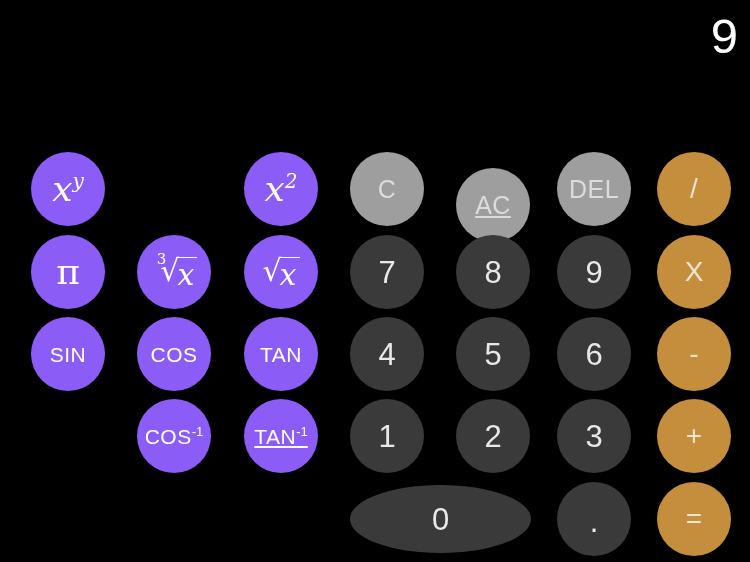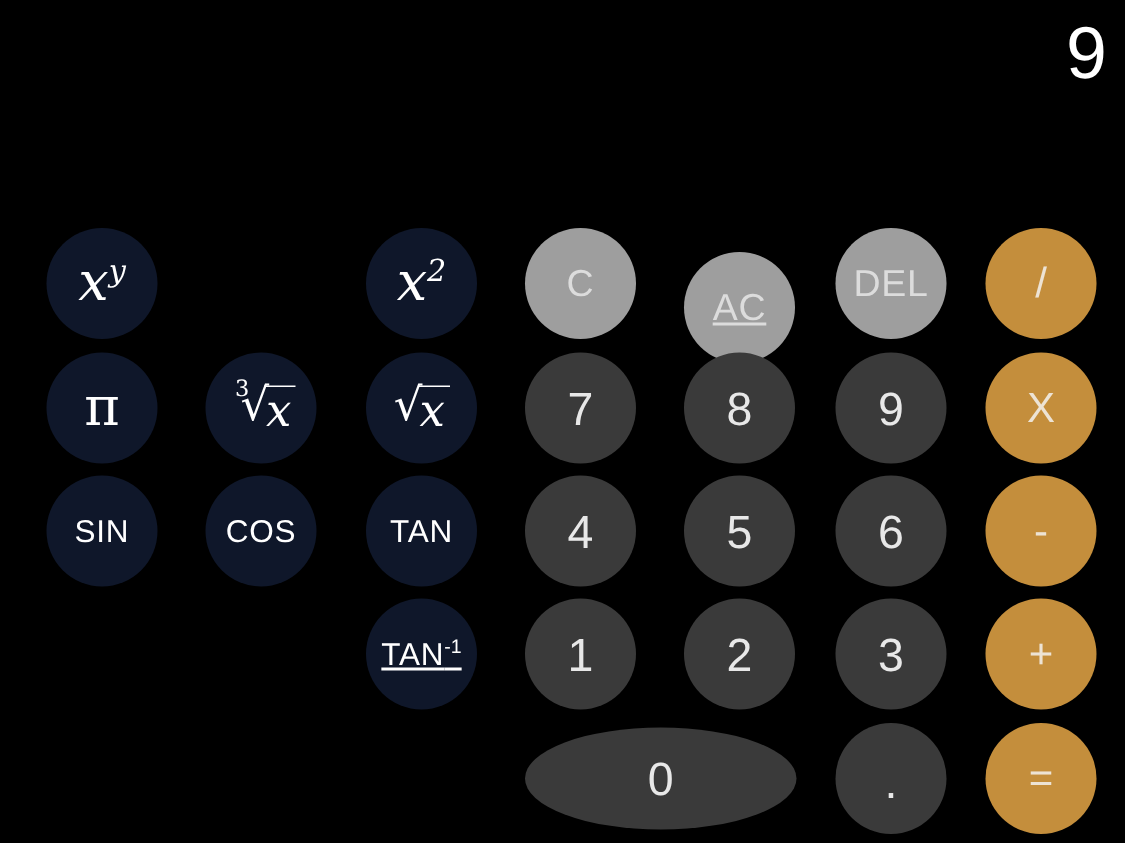--- a/index.html
+++ b/index.html
@@ -66,21 +66,21 @@
     user-select: none;
     line-height: 1;
   }
   .key-label {
     display: inline-block;
     line-height: 1;
     white-space: nowrap;
   }
 
   
-  .k-fn      { background: #0f172a; color: #ffffff; justify-content: center; }
+  .k-fn      { background: #8b5cf6; color: #ffffff; justify-content: center; }
   .k-clear   { background: #9e9e9e; color: #dcdcdc; }
   .k-num     { background: #3a3a3a; color: #e8e8e8; }
   .k-op      { background: #c48e3c; color: #ede3d4; }
 
   
   .lbl-serif {
     font-family: "DejaVu Serif", "Liberation Serif", serif;
     font-style: italic;
     font-size: 36px;
   }
@@ -250,20 +250,23 @@
 
     <div class="key k-num" style="left:557px; top:187px; width:74px; height:74px;">
       <span class="key-label lbl-num">6</span>
     </div>
 
     <div class="key k-op" style="left:657px; top:187px; width:74px; height:74px;">
       <span class="key-label lbl-op">-</span>
     </div>
 
 
+    <div class="key k-fn" style="left:137px; top:269px; width:74px; height:74px;">
+      <span class="key-label lbl-trig"><span>COS</span><sup>-1</sup></span>
+    </div>
 
     <div class="key k-fn" style="left:244px; top:269px; width:74px; height:74px;text-decoration:underline;">
       <span class="key-label lbl-trig"><span>TAN</span><sup>-1</sup></span>
     </div>
 
     <div class="key k-num" style="left:350px; top:269px; width:74px; height:74px;">
       <span class="key-label lbl-num">1</span>
     </div>
 
     <div class="key k-num" style="left:456px; top:269px; width:74px; height:74px;">

